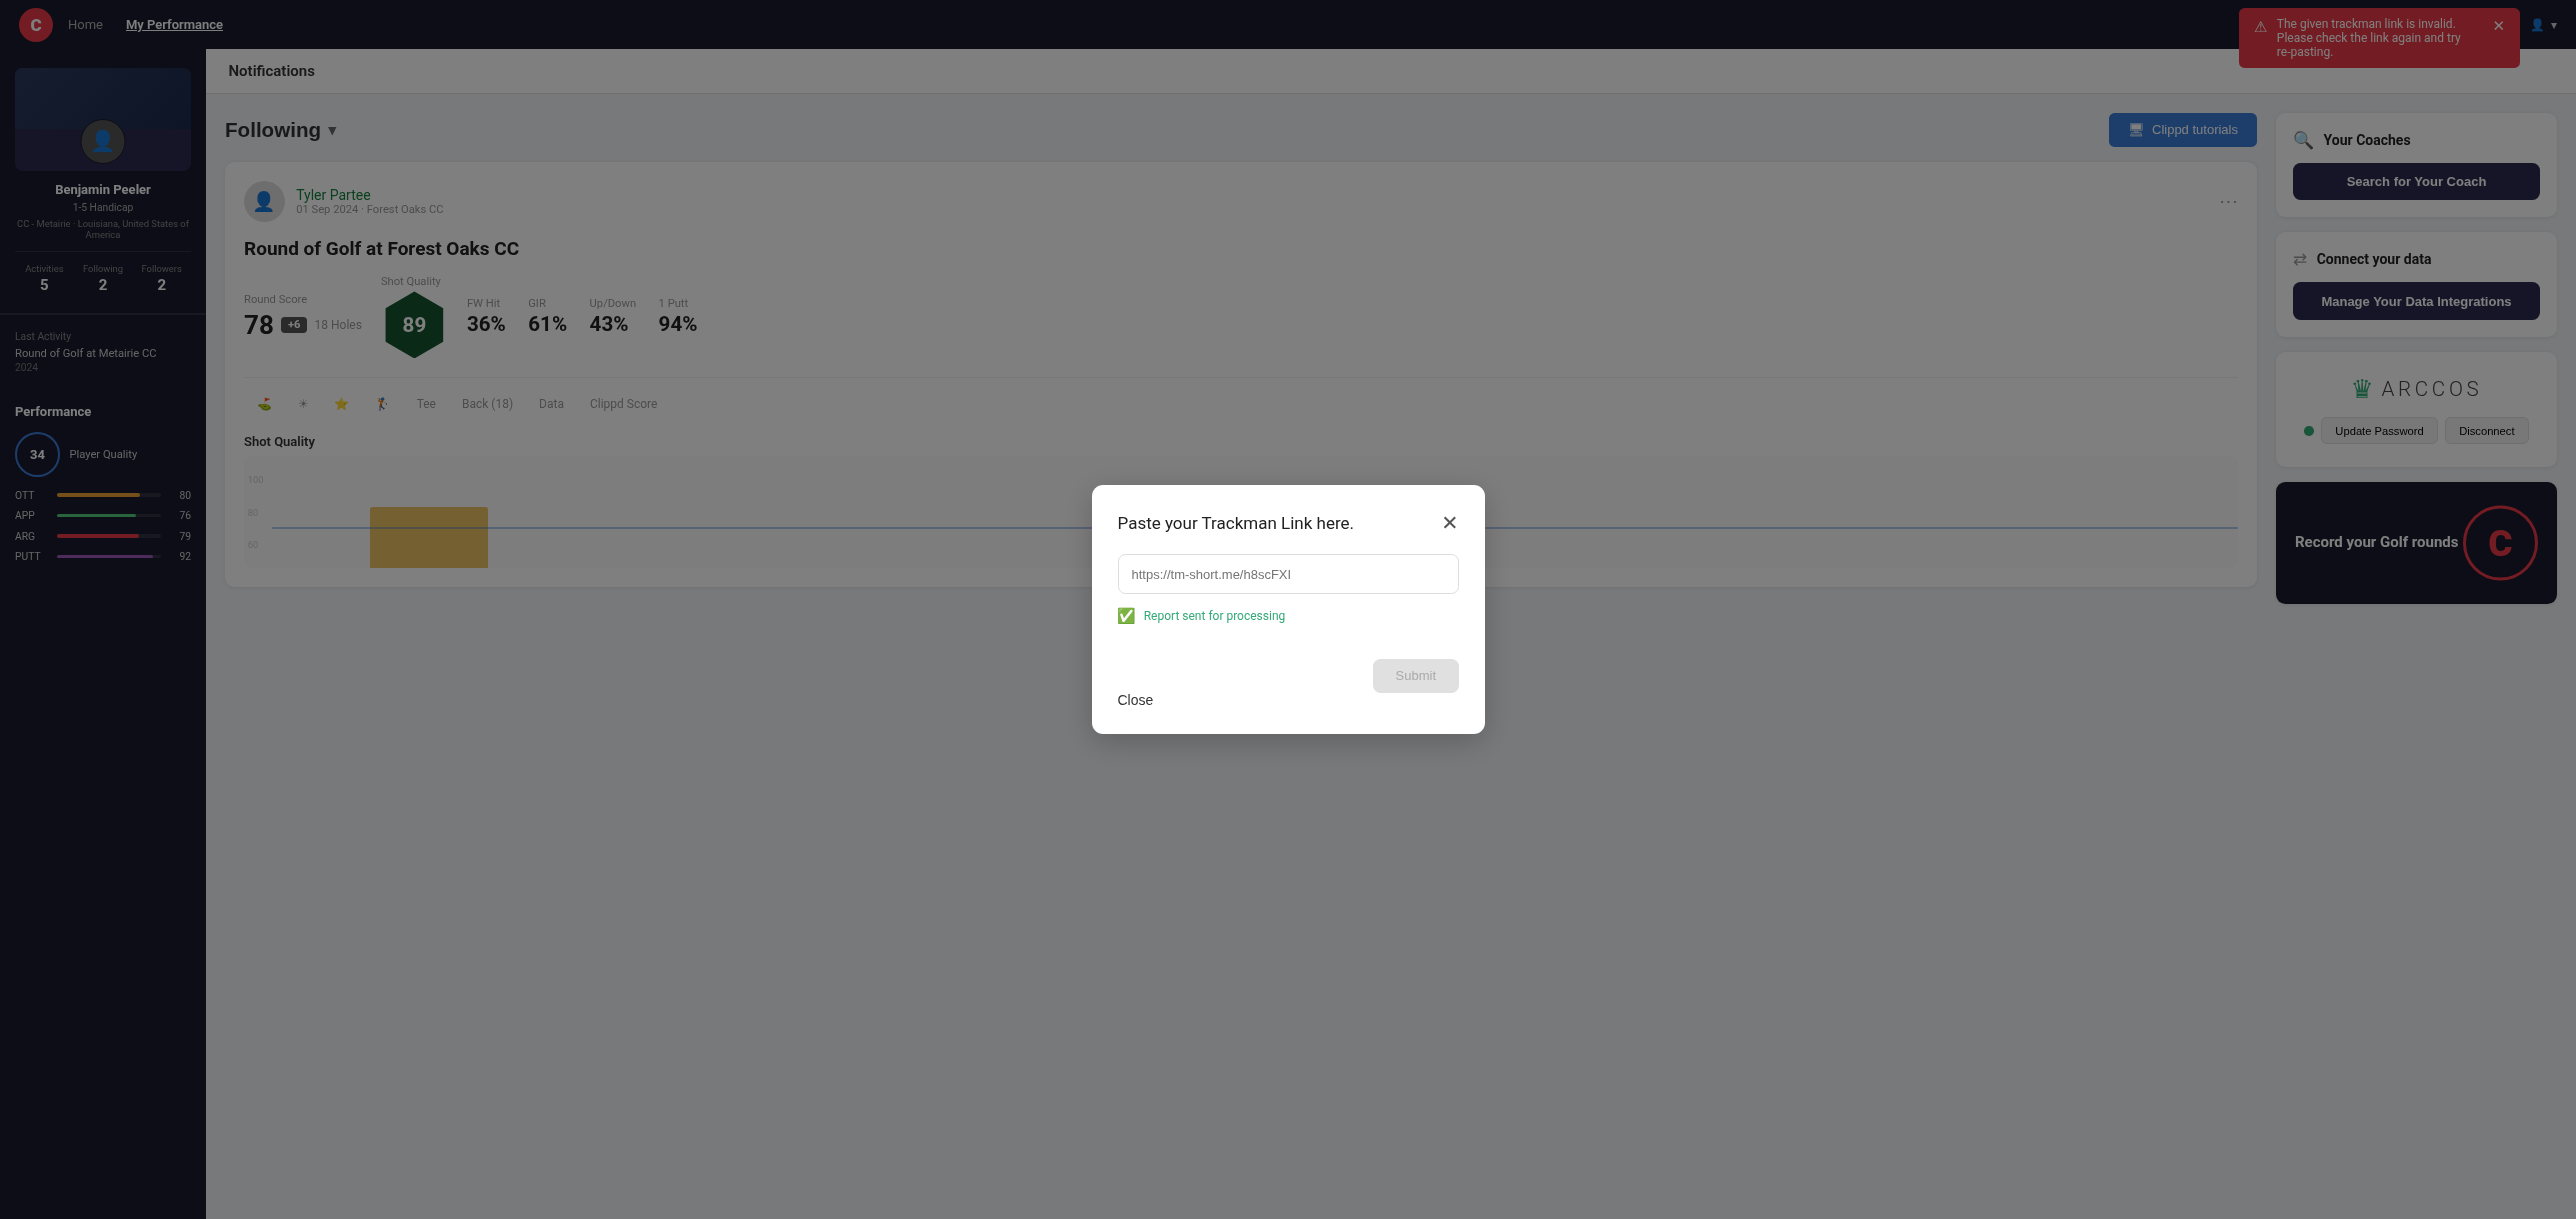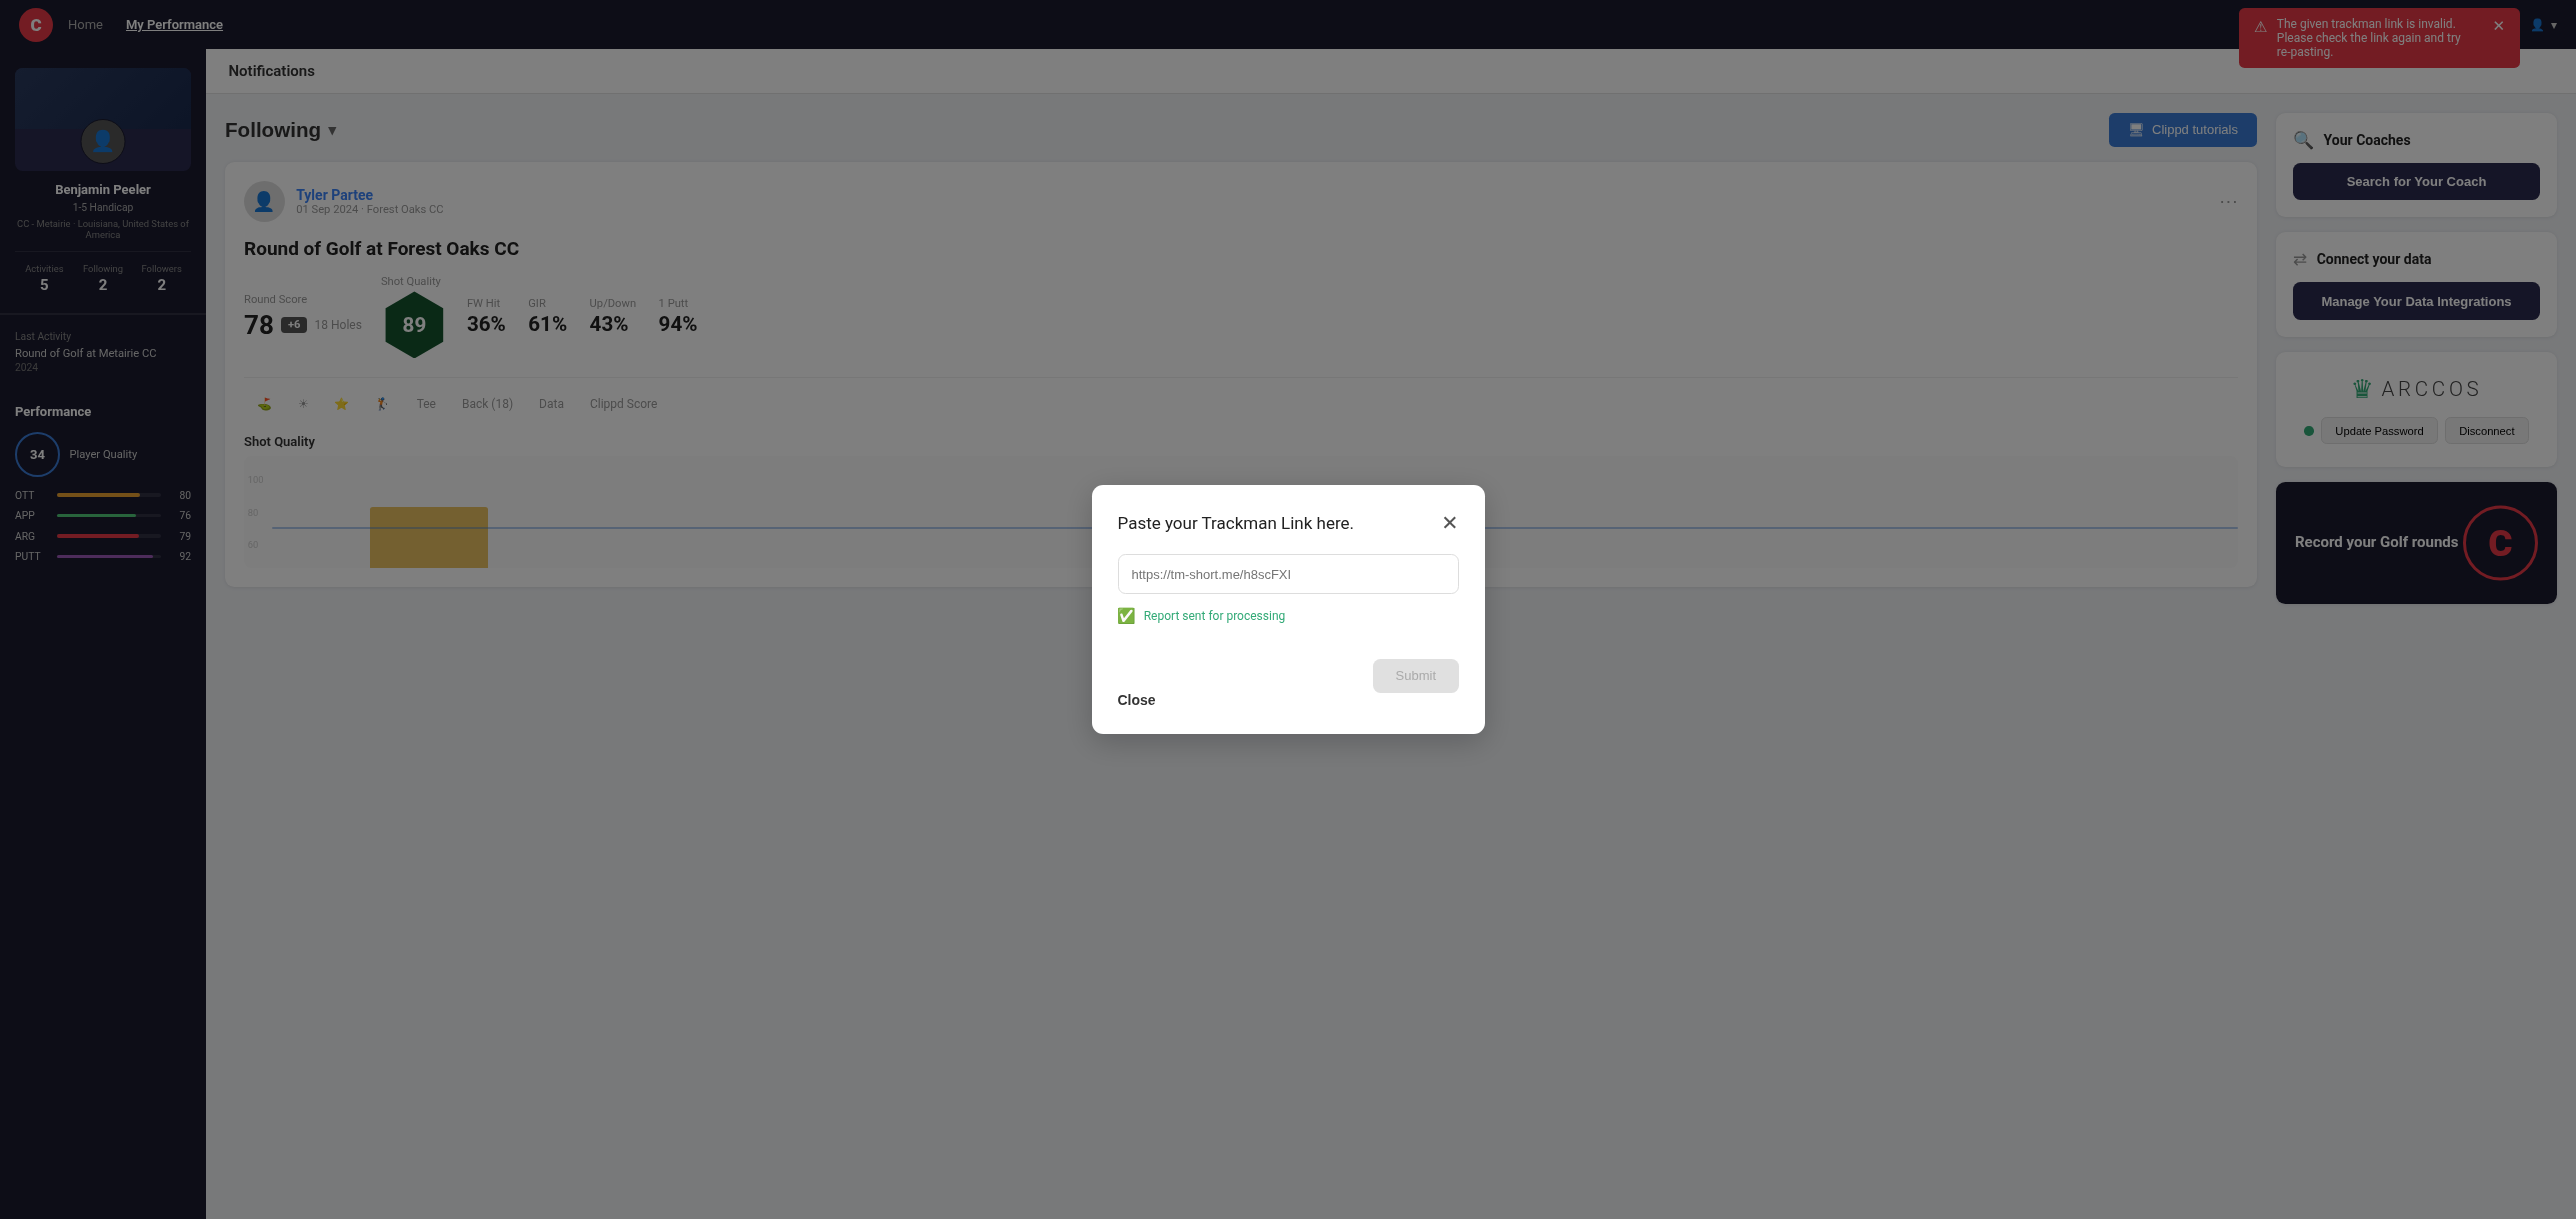--- a/index.html
+++ b/index.html
@@ -194,21 +194,21 @@
     .card-avatar {
       width: 41px; height: 41px;
       border-radius: 50%;
       background: #ddd;
       display: flex; align-items: center; justify-content: center;
       color: #999; font-size: 19px;
       margin-right: 11.2px;
       flex-shrink: 0;
     }
     .card-user-info { flex: 1; }
-    .card-user-name { font-weight: 700; font-size: 14px; color: #3b82f6; }
+    .card-user-name { font-weight: 400; font-size: 14px; color: #15803d; }
     .card-user-meta { color: #999; font-size: 11.2px; }
     .card-menu-btn { background: none; border: none; cursor: pointer; font-size: 19px; color: #999; }
 
     .round-title { font-size: 19px; font-weight: 700; color: #222; margin-bottom: 15px; }
 
     .round-stats { display: flex; gap: 19px; align-items: center; }
     .stat-block { }
     .stat-block-label { font-size: 11.2px; color: #999; margin-bottom: 3.7px; }
     .stat-block-value { font-size: 26px; font-weight: 700; color: #222; display: flex; align-items: center; gap: 7.5px; }
     .stat-badge { background: #555; color: white; font-size: 11.2px; padding: 1.9px 6.6px; border-radius: 3.7px; }
@@ -409,21 +409,21 @@
       outline: none;
     }
     .success-msg {
       display: flex; align-items: center; gap: 7.5px;
       color: #3a7; font-size: 12px;
       margin-bottom: 19px;
     }
     .success-icon { font-size: 15px; }
     .modal-actions { display: flex; align-items: center; justify-content: space-between; }
     .modal-close-btn {
-      background: none; border: none; font-size: 14px; font-weight: 700;
+      background: none; border: none; font-size: 14px; font-weight: 400;
       color: #333; cursor: pointer; margin-top: 48px;
     }
     .modal-submit-btn {
       background: #e0e0e0; color: #aaa;
       border: none; border-radius: 7.5px;
       padding: 9.4px 22.5px; font-size: 13px;
       cursor: not-allowed;
     }
 
     

